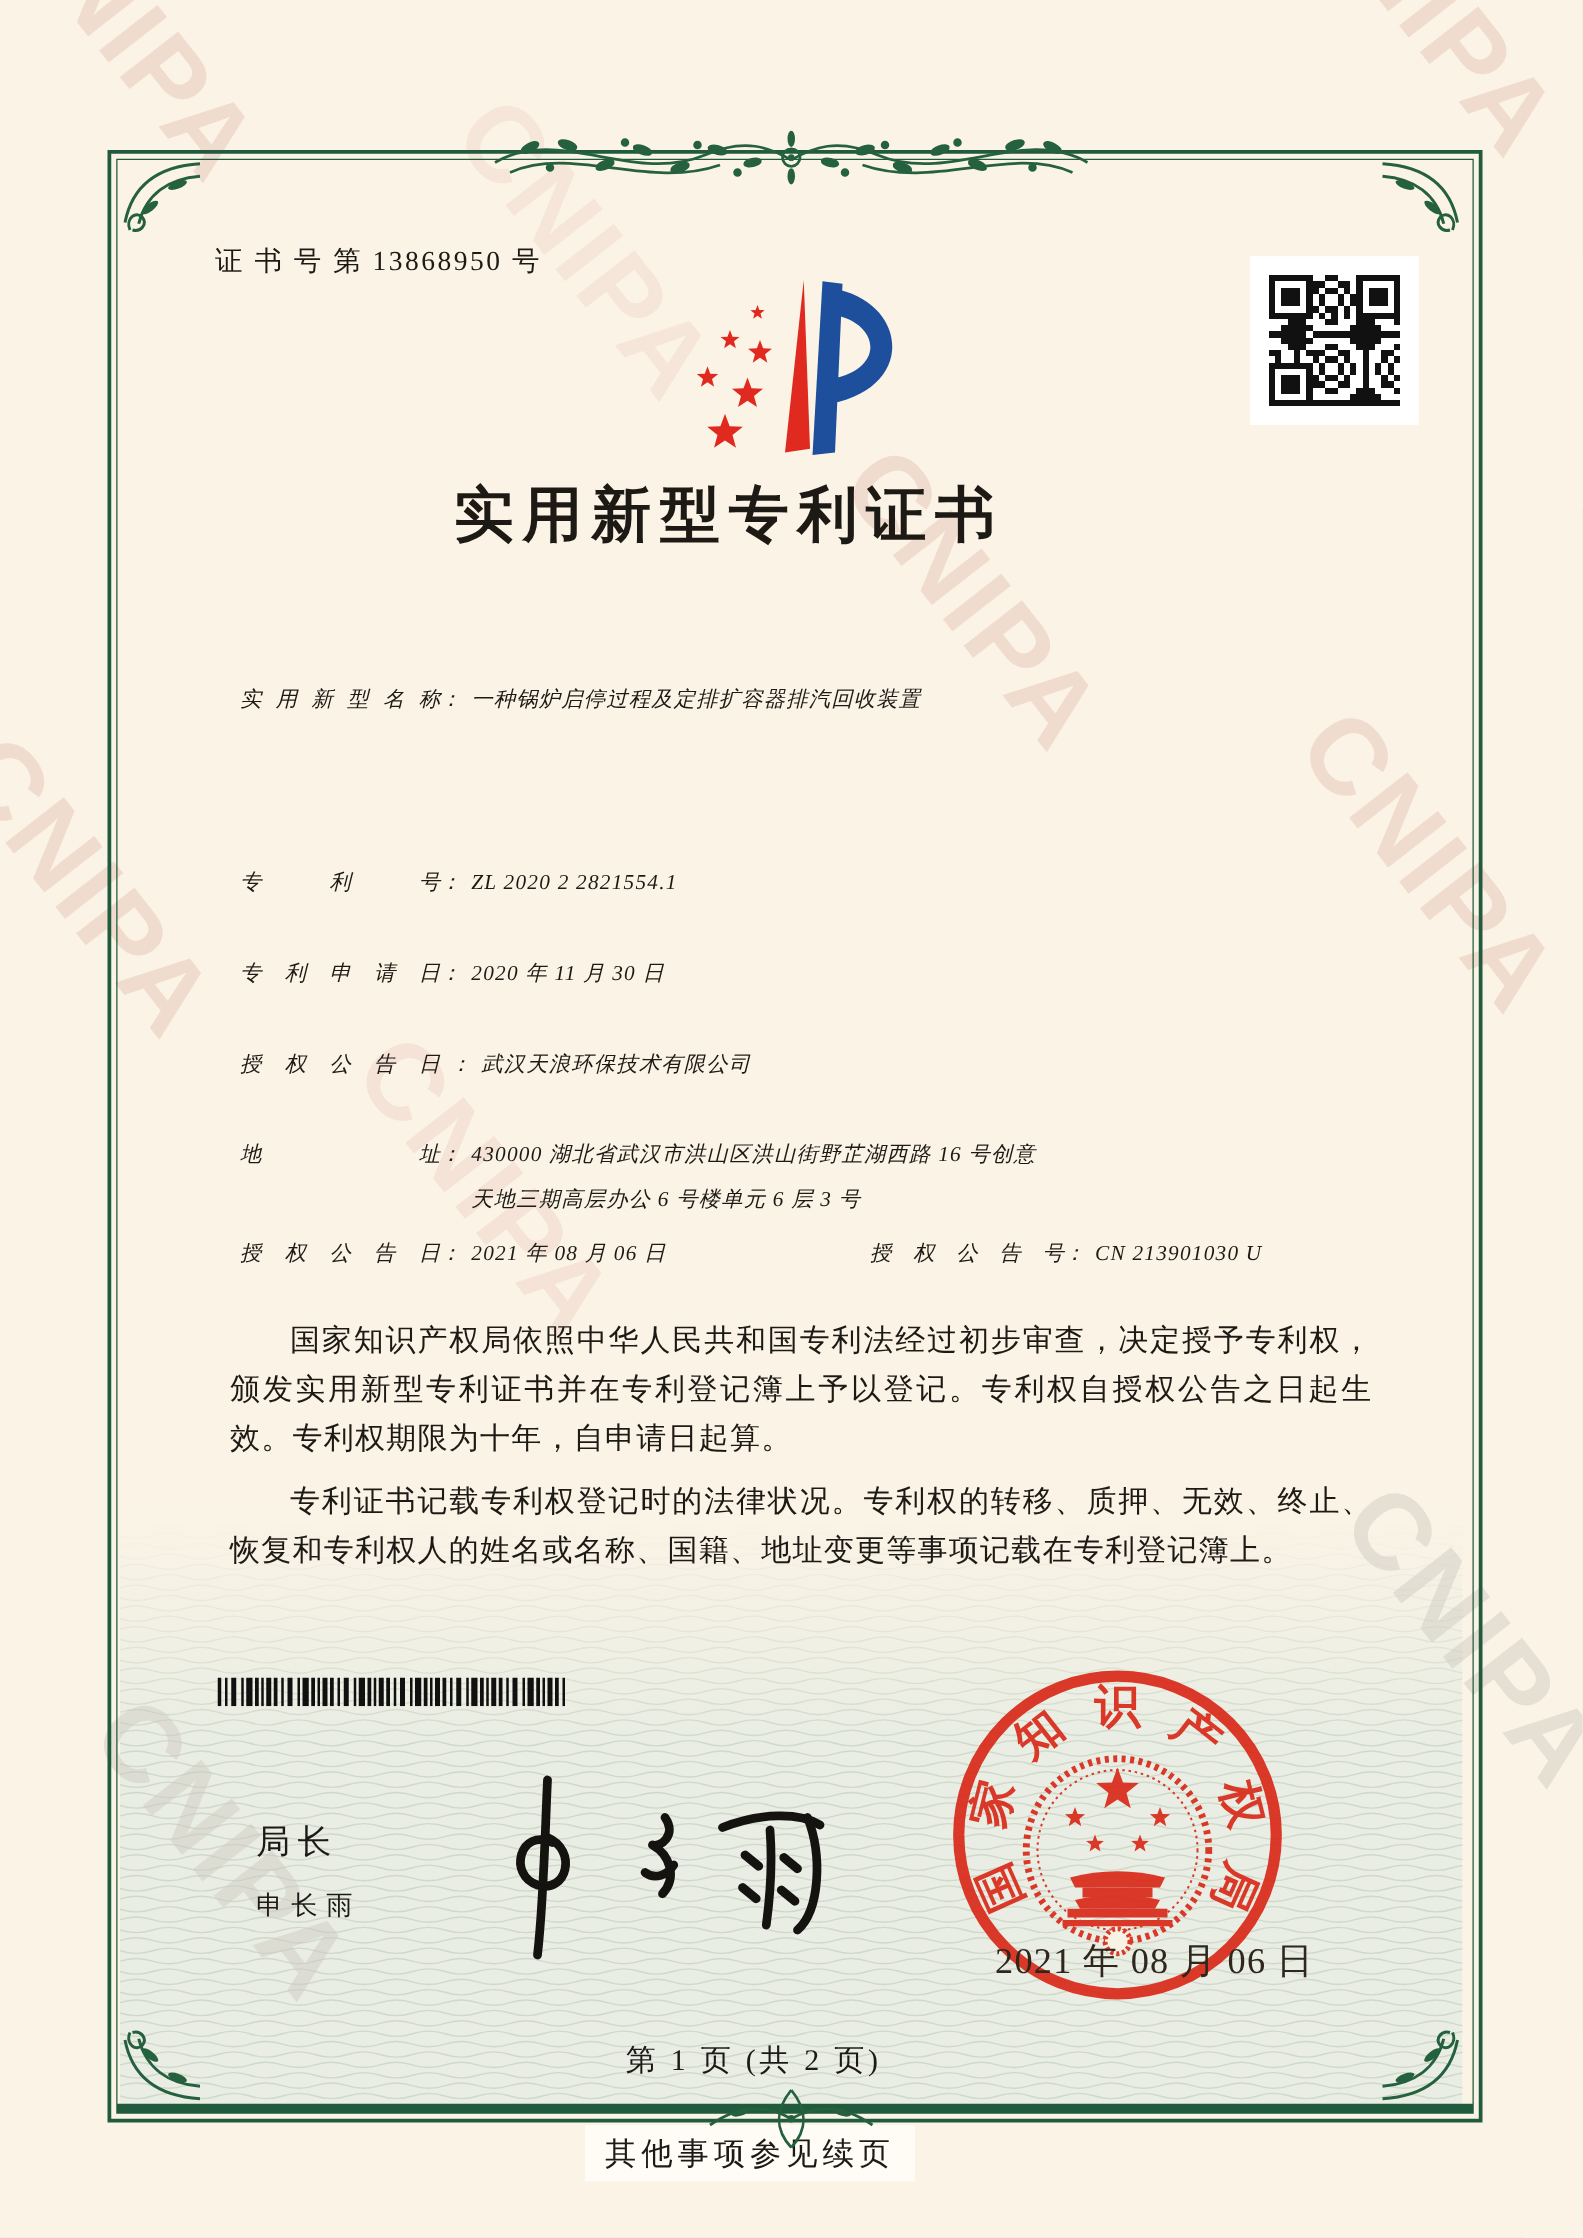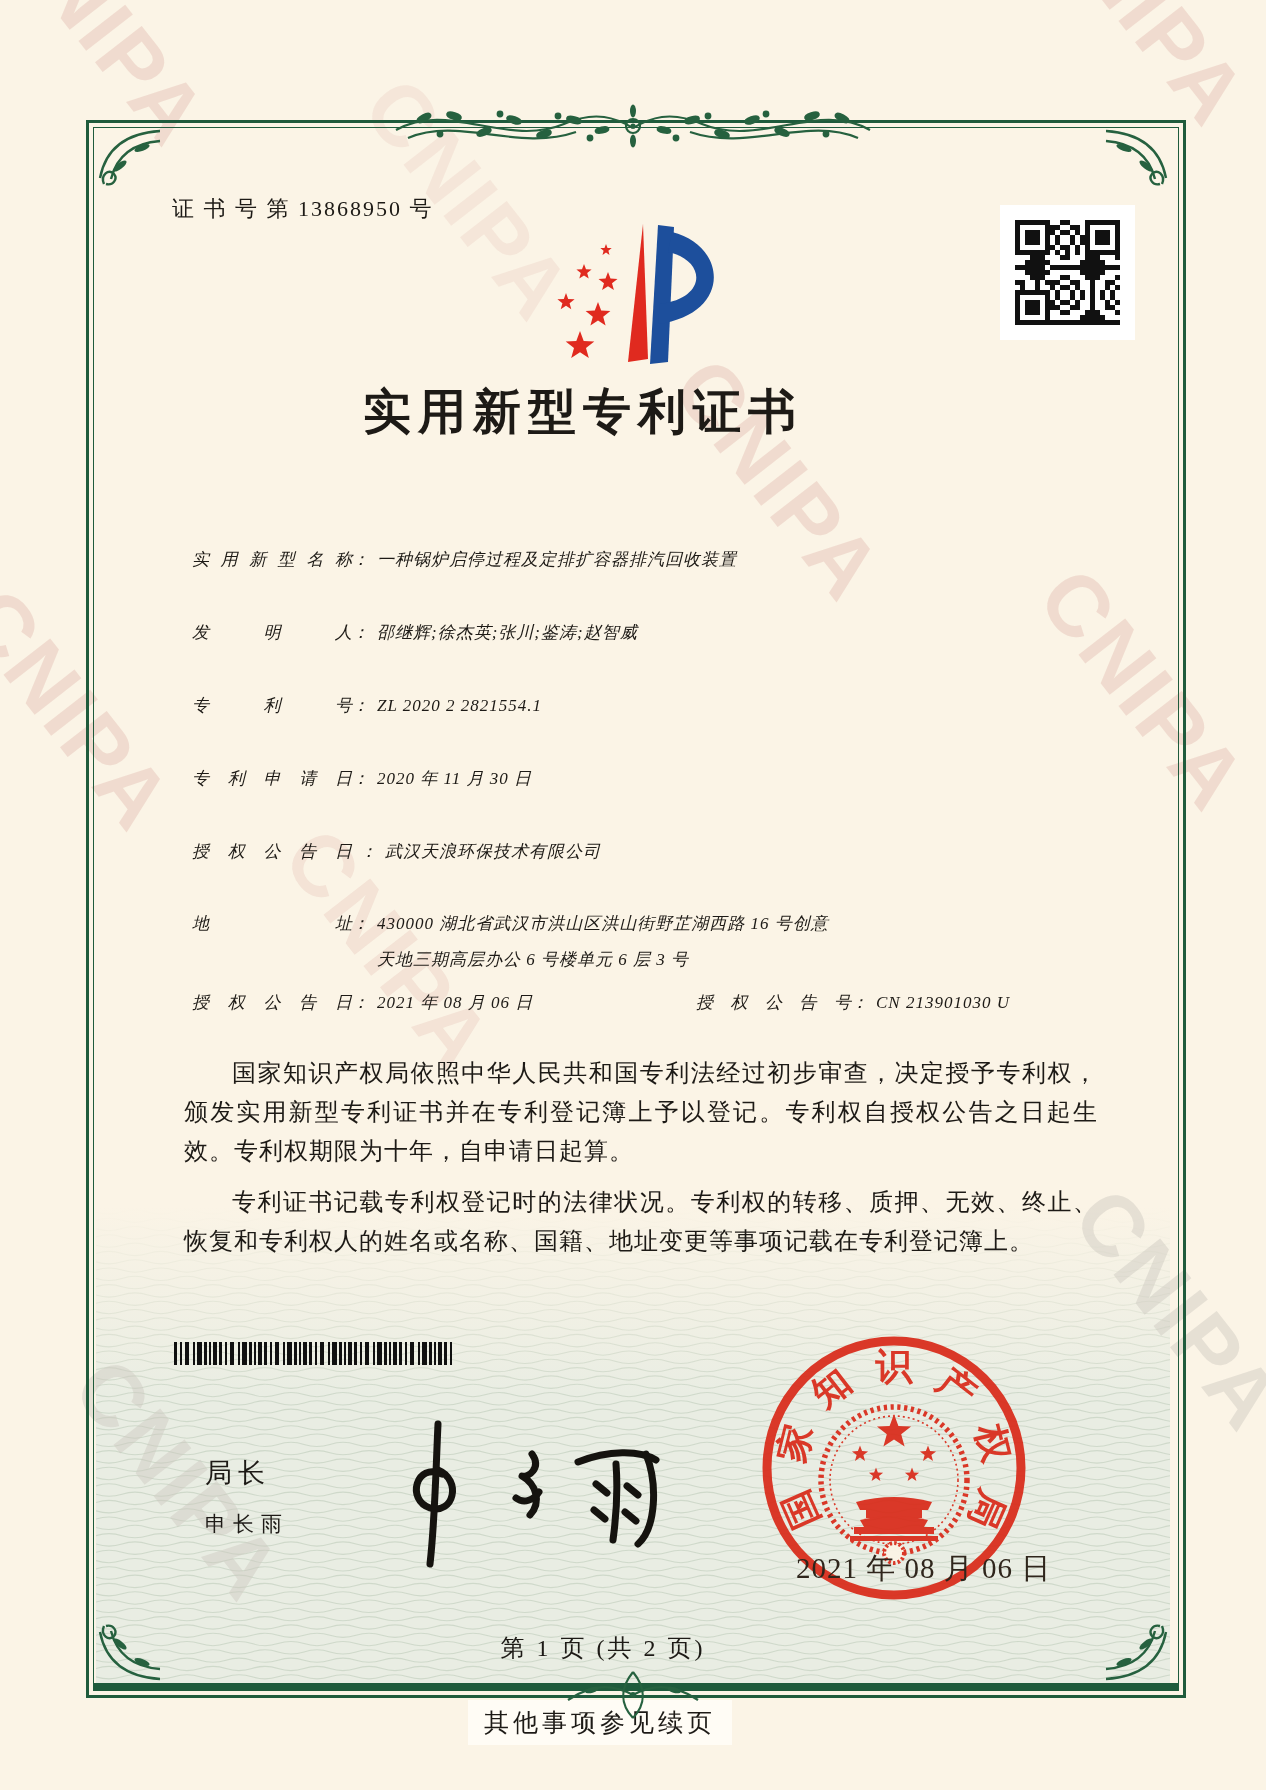--- a/index.html
+++ b/index.html
@@ -501,23 +501,20 @@
         <rect x="105" y="110" width="5" height="5" fill="#111"></rect>
         <rect x="110" y="110" width="5" height="5" fill="#111"></rect>
       </svg>
   </div>
 
   <div class="doc-title">实用新型专利证书</div>
 
   <div class="frow" style="top:542px">
     <span class="flabel">实用新型名称</span><span class="fcolon">：</span><span class="fvalue">一种锅炉启停过程及定排扩容器排汽回收装置</span>
   </div>
-  <div class="frow" style="top:615px">
-    <span class="flabel">发明人</span><span class="fcolon">：</span><span class="fvalue">邵继辉;徐杰英;张川;鉴涛;赵智威</span>
-  </div>
   <div class="frow" style="top:688px">
     <span class="flabel">专利号</span><span class="fcolon">：</span><span class="fvalue">ZL 2020 2 2821554.1</span>
   </div>
   <div class="frow" style="top:761px">
     <span class="flabel">专利申请日</span><span class="fcolon">：</span><span class="fvalue">2020 年 11 月 30 日</span>
   </div>
   <div class="frow" style="top:834px">
     <span class="flabel">授权公告日</span><span class="fcolon"></span><span class="fcolon">：</span><span class="fvalue">武汉天浪环保技术有限公司</span>
   </div>
   <div class="frow" style="top:906px">

